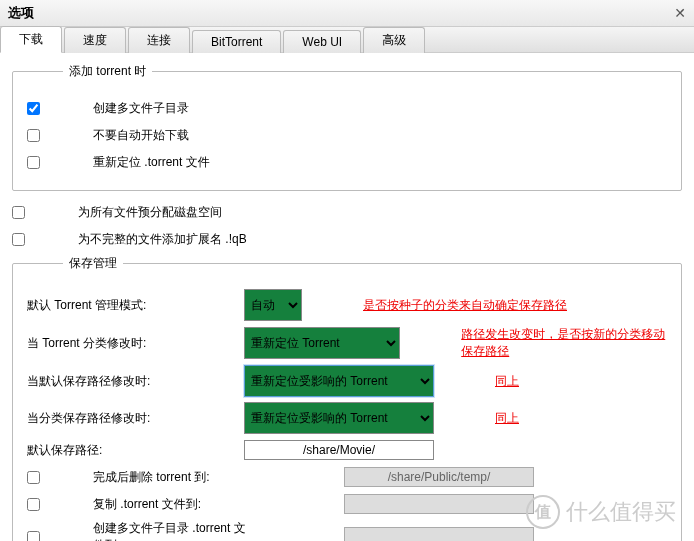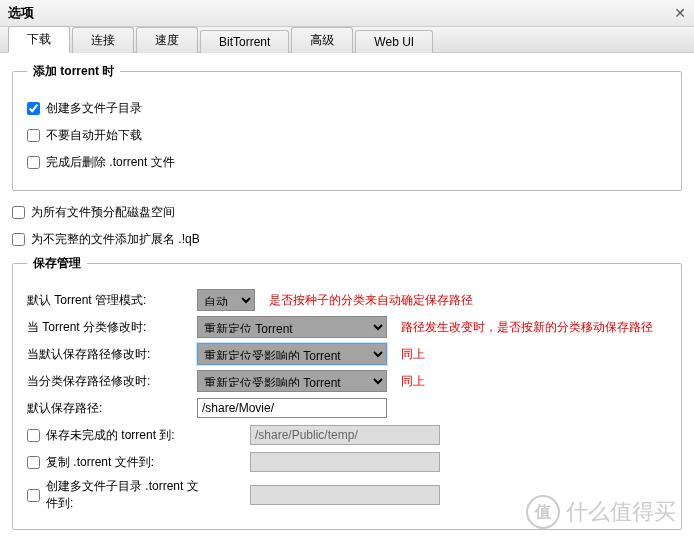--- a/index.html
+++ b/index.html
@@ -21,21 +21,20 @@
   justify-content: space-between;
   padding: 13px 8px;
 }
 .title-bar .title { font-weight: bold; font-size: 13px; }
 .title-bar .close { font-size: 14px; cursor: pointer; color: #555; }
 .tab-strip {
   background: linear-gradient(#f5f5f5, #e0e0e0);
   height: 26px;
   display: flex;
   align-items: flex-end;
-  padding-left: 8px;
   border-bottom: 1px solid #ccc;
 }
 .tab {
   padding: 4px 18px;
   border: 1px solid #bbb;
   border-bottom: none;
   background: linear-gradient(#f5f5f5, #e5e5e5);
   margin-right: 2px;
   border-radius: 3px 3px 0 0;
   font-size: 12px;
@@ -53,48 +52,51 @@
   background: #fff;
 }
 fieldset {
   border: 1px solid #bbb;
   border-radius: 2px;
   padding: 12px 14px;
   margin-bottom: 10px;
 }
 legend {
   padding: 0 6px;
-  font-weight: bold;
-  font-size: 12px;
+  font-weight: normal;
+  font-size: 12px;
+  margin-left: 36px;
 }
 .row {
   display: flex;
   align-items: center;
   margin: 5px 0;
   min-height: 22px;
+  gap: 47px;
 }
 .chk { margin-right: 6px; width: 13px; height: 13px; }
 .lbl-col { width: 170px; flex-shrink: 0; }
 select {
-  height: 22px;
+  height: 32px;
   border: 1px solid #888;
-  background: #a3a3a3;
+  background: #15803d;
   font-size: 12px;
   padding: 4px 2px;
 }
 select.sm { width: 58px; }
 select.md { width: 190px; }
 select.md-hl { width: 190px; border: 1px solid #5b9dd9; outline: 1px solid #cde4f7; }
-.note { color: #e00; margin-left: 14px; }
+.note { color: #e00; margin-left: 14px; text-decoration: underline; }
 input[type="text"] {
   height: 20px;
   border: 1px solid #888;
   padding: 1px 4px;
   font-size: 12px;
   width: 190px;
+  text-align: center;
 }
 input[type="text"].dis {
   background: #ddd;
   color: #666;
   border: 1px solid #aaa;
   margin-left: 48px;
 }
 .watermark {
   position: absolute;
   right: 18px;
@@ -115,42 +117,42 @@
 </head>
 <body>
 
 <div class="title-bar">
   <span class="title">选项</span>
   <span class="close">✕</span>
 </div>
 
 <div class="tab-strip">
   <div class="tab active">下载</div>
+  <div class="tab">速度</div>
   <div class="tab">连接</div>
-  <div class="tab">速度</div>
   <div class="tab">BitTorrent</div>
+  <div class="tab">Web UI</div>
   <div class="tab">高级</div>
-  <div class="tab">Web UI</div>
 </div>
 
 <div class="content">
 
   <fieldset>
     <legend>添加 torrent 时</legend>
     <div class="row">
       <input type="checkbox" class="chk" checked="" style="">
       <span>创建多文件子目录</span>
     </div>
     <div class="row">
       <input type="checkbox" class="chk" style="">
       <span>不要自动开始下载</span>
     </div>
     <div class="row">
       <input type="checkbox" class="chk" style="">
-      <span>完成后删除 .torrent 文件</span>
+      <span>重新定位 .torrent 文件</span>
     </div>
   </fieldset>
 
   <div class="row">
     <input type="checkbox" class="chk" style="">
     <span>为所有文件预分配磁盘空间</span>
   </div>
   <div class="row">
     <input type="checkbox" class="chk" style="">
     <span>为不完整的文件添加扩展名 .!qB</span>
@@ -191,21 +193,21 @@
       <span class="note">同上</span>
     </div>
 
     <div class="row">
       <span class="lbl-col">默认保存路径:</span>
       <input type="text" value="/share/Movie/" style="">
     </div>
 
     <div class="row">
       <input type="checkbox" class="chk" style="">
-      <span class="lbl-col" style="width:156px">保存未完成的 torrent 到:</span>
+      <span class="lbl-col" style="width:156px">完成后删除 torrent 到:</span>
       <input type="text" class="dis" disabled="" value="/share/Public/temp/" style="">
     </div>
 
     <div class="row">
       <input type="checkbox" class="chk" style="">
       <span class="lbl-col" style="width:156px">复制 .torrent 文件到:</span>
       <input type="text" class="dis" disabled="" value="" style="">
     </div>
 
     <div class="row">

